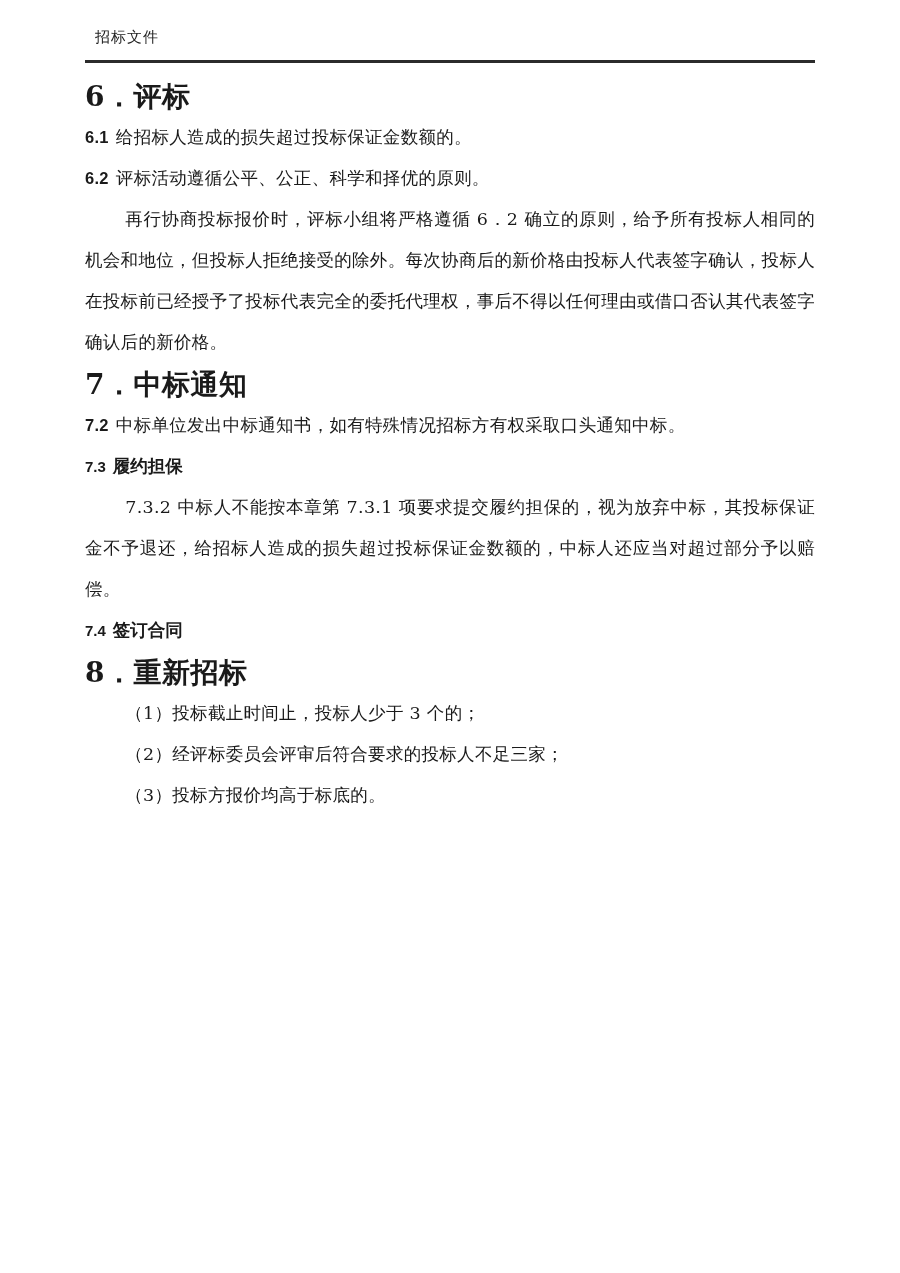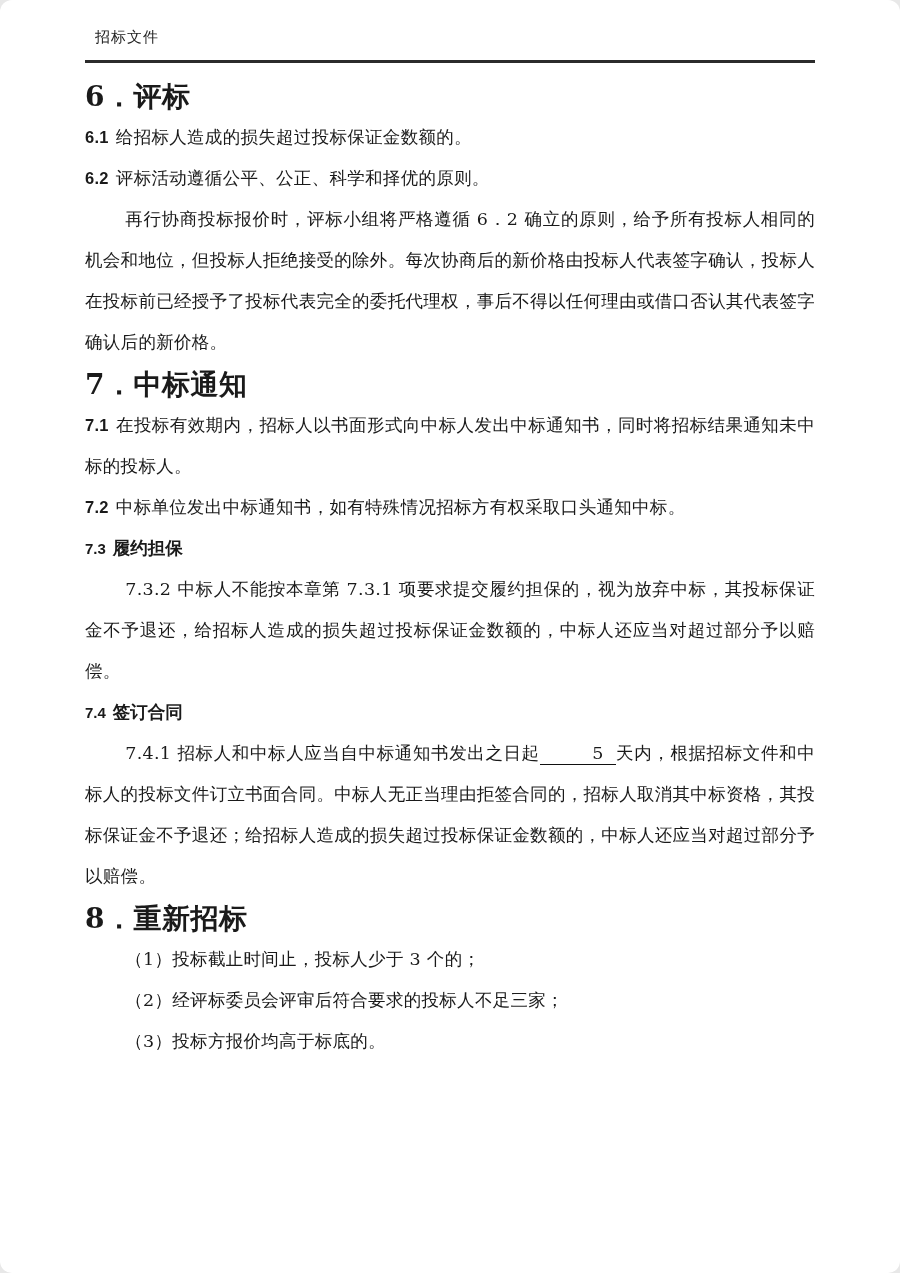--- a/index.html
+++ b/index.html
@@ -7,21 +7,20 @@
     position: relative;
     width: 900px;
     height: 1273px;
     margin: 0 auto;
     background: #ffffff;
     box-sizing: border-box;
     padding: 26px 85px 0 85px;
     overflow: hidden;
     font-family: "DejaVu Serif", "Liberation Serif", serif;
     color: #1a1a1a;
-    border-radius: 12px;
   }
   .page-header {
     font-size: 15px;
     letter-spacing: 1px;
     color: #222;
     padding: 2px 0 13px 10px;
     border-bottom: 3px solid #2b2b2b;
   }
   .doc-body { margin-top: 20px; }
   .h-major {
@@ -76,32 +75,30 @@
 
     <p class="body"><span class="num">6.1</span><span>给招标人造成的损失超过投标保证金数额的。</span></p>
 
     <p class="body"><span class="num">6.2</span><span>评标活动遵循公平、公正、科学和择优的原则。</span></p>
 
 
     <p class="body indent">再行协商投标报价时，评标小组将严格遵循 6．2 确立的原则，给予所有投标人相同的机会和地位，但投标人拒绝接受的除外。每次协商后的新价格由投标人代表签字确认，投标人在投标前已经授予了投标代表完全的委托代理权，事后不得以任何理由或借口否认其代表签字确认后的新价格。</p>
 
     <div class="h-major">7．中标通知</div>
 
-    <p class="body"><span class="num">7.1</span><span>在投标有效期内，招标人以书面形式向中标人发出中标通知书，同时将招标结果通知未中标的投标人。</span></p>
 
     <p class="body"><span class="num">7.2</span><span>中标单位发出中标通知书，如有特殊情况招标方有权采取口头通知中标。</span></p>
 
     <p class="sub-heading"><span class="num">7.3</span><span>履约担保</span></p>
 
 
     <p class="body indent">7.3.2 中标人不能按本章第 7.3.1 项要求提交履约担保的，视为放弃中标，其投标保证金不予退还，给招标人造成的损失超过投标保证金数额的，中标人还应当对超过部分予以赔偿。</p>
 
     <p class="sub-heading"><span class="num">7.4</span><span>签订合同</span></p>
 
-    <p class="body indent"><span>7.4.1 招标人和中标人应当自中标通知书发出之日起</span><span class="blank-underline">5</span><span>天内，根据招标文件和中标人的投标文件订立书面合同。中标人无正当理由拒签合同的，招标人取消其中标资格，其投标保证金不予退还；给招标人造成的损失超过投标保证金数额的，中标人还应当对超过部分予以赔偿。</span></p>
 
     <div class="h-major">8．重新招标</div>
 
 
     <p class="body indent">（1）投标截止时间止，投标人少于 3 个的；</p>
     <p class="body indent">（2）经评标委员会评审后符合要求的投标人不足三家；</p>
     <p class="body indent">（3）投标方报价均高于标底的。</p>
 
   </div>
 </div>

